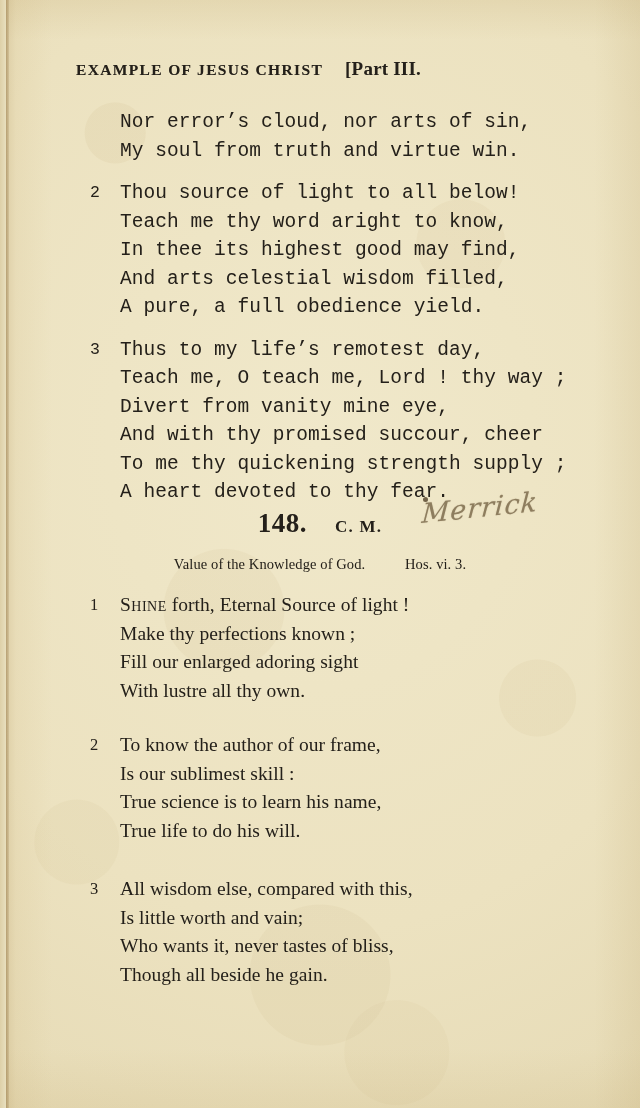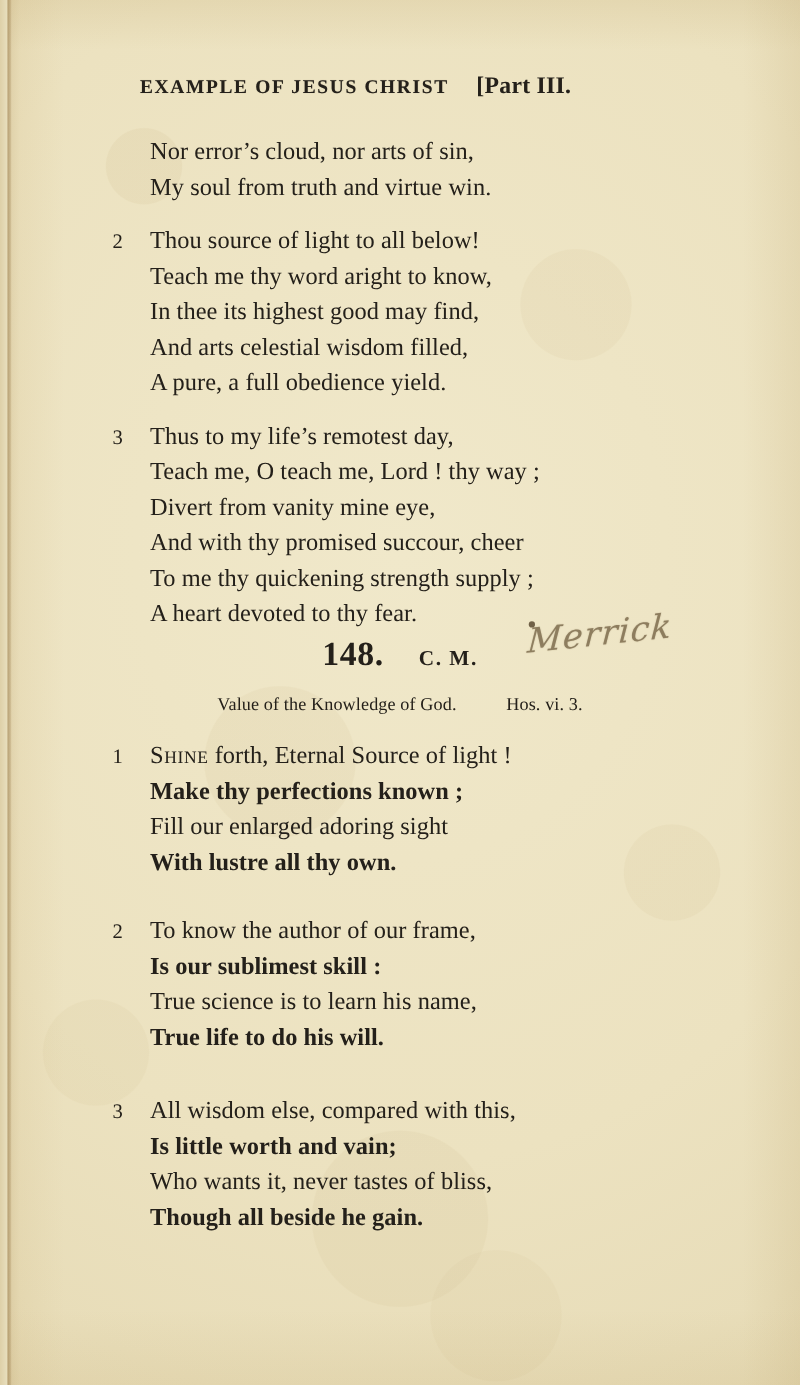--- a/index.html
+++ b/index.html
@@ -74,21 +74,21 @@
   
   .running-head {
     position: absolute;
     left: 0;
     right: 0;
     top: 58px;
     height: 24px;
     display: flex;
     align-items: baseline;
     justify-content: flex-start;
-    padding-left: 112px;
+    padding-left: 76px;
   }
   .rh-title {
     font-variant: small-caps;
     font-weight: bold;
     font-size: 15.5px;
     letter-spacing: 1.35px;
     white-space: nowrap;
     text-shadow: 0 0 0.6px rgba(40,32,20,0.35);
   }
   .rh-part {
@@ -98,37 +98,36 @@
     white-space: nowrap;
     letter-spacing: 0.2px;
   }
 
   
   .hymn-block {
     position: absolute;
     left: 0;
     right: 0;
   }
-  #hymn-147-cont { top: 108px; }
+  #hymn-147-cont { top: 108px; font-family: Liberation Mono, monospace; }
   #hymn-148      { top: 508px; }
 
   .stanza {
     position: relative;
     margin-bottom: 14px;
   }
   .verse-line {
     position: relative;
     font-size: 19.5px;
     line-height: 28.5px;
     white-space: nowrap;
     padding-left: 120px;
     letter-spacing: 0.05px;
   }
   .verse-line.indent {
-    font-weight: bold;
   }
   .verse-num {
     position: absolute;
     left: 90px;
     top: 0;
     width: 16px;
     text-align: left;
     font-size: 16.5px;
     line-height: 28.5px;
   }

